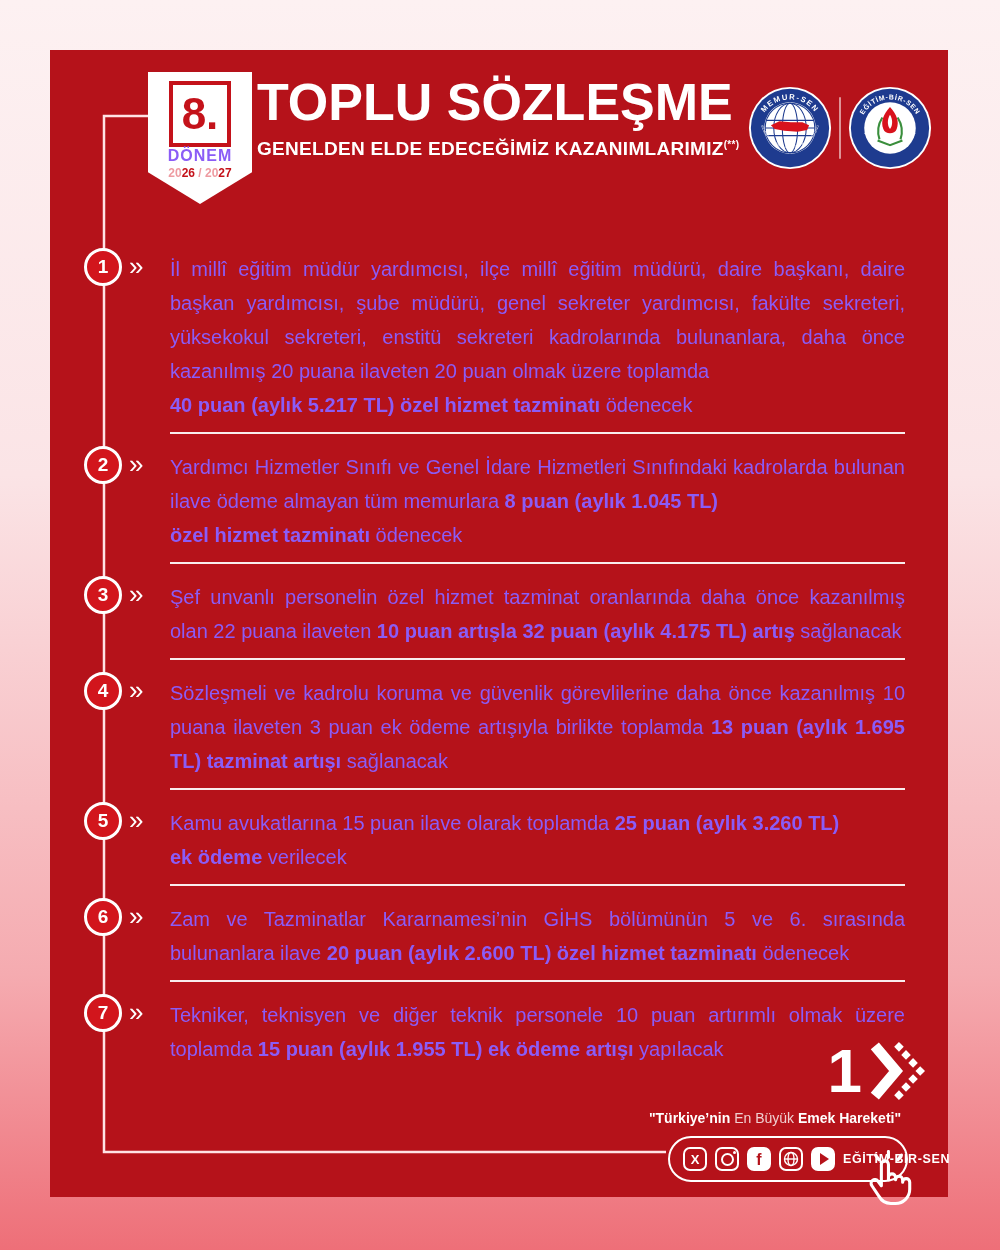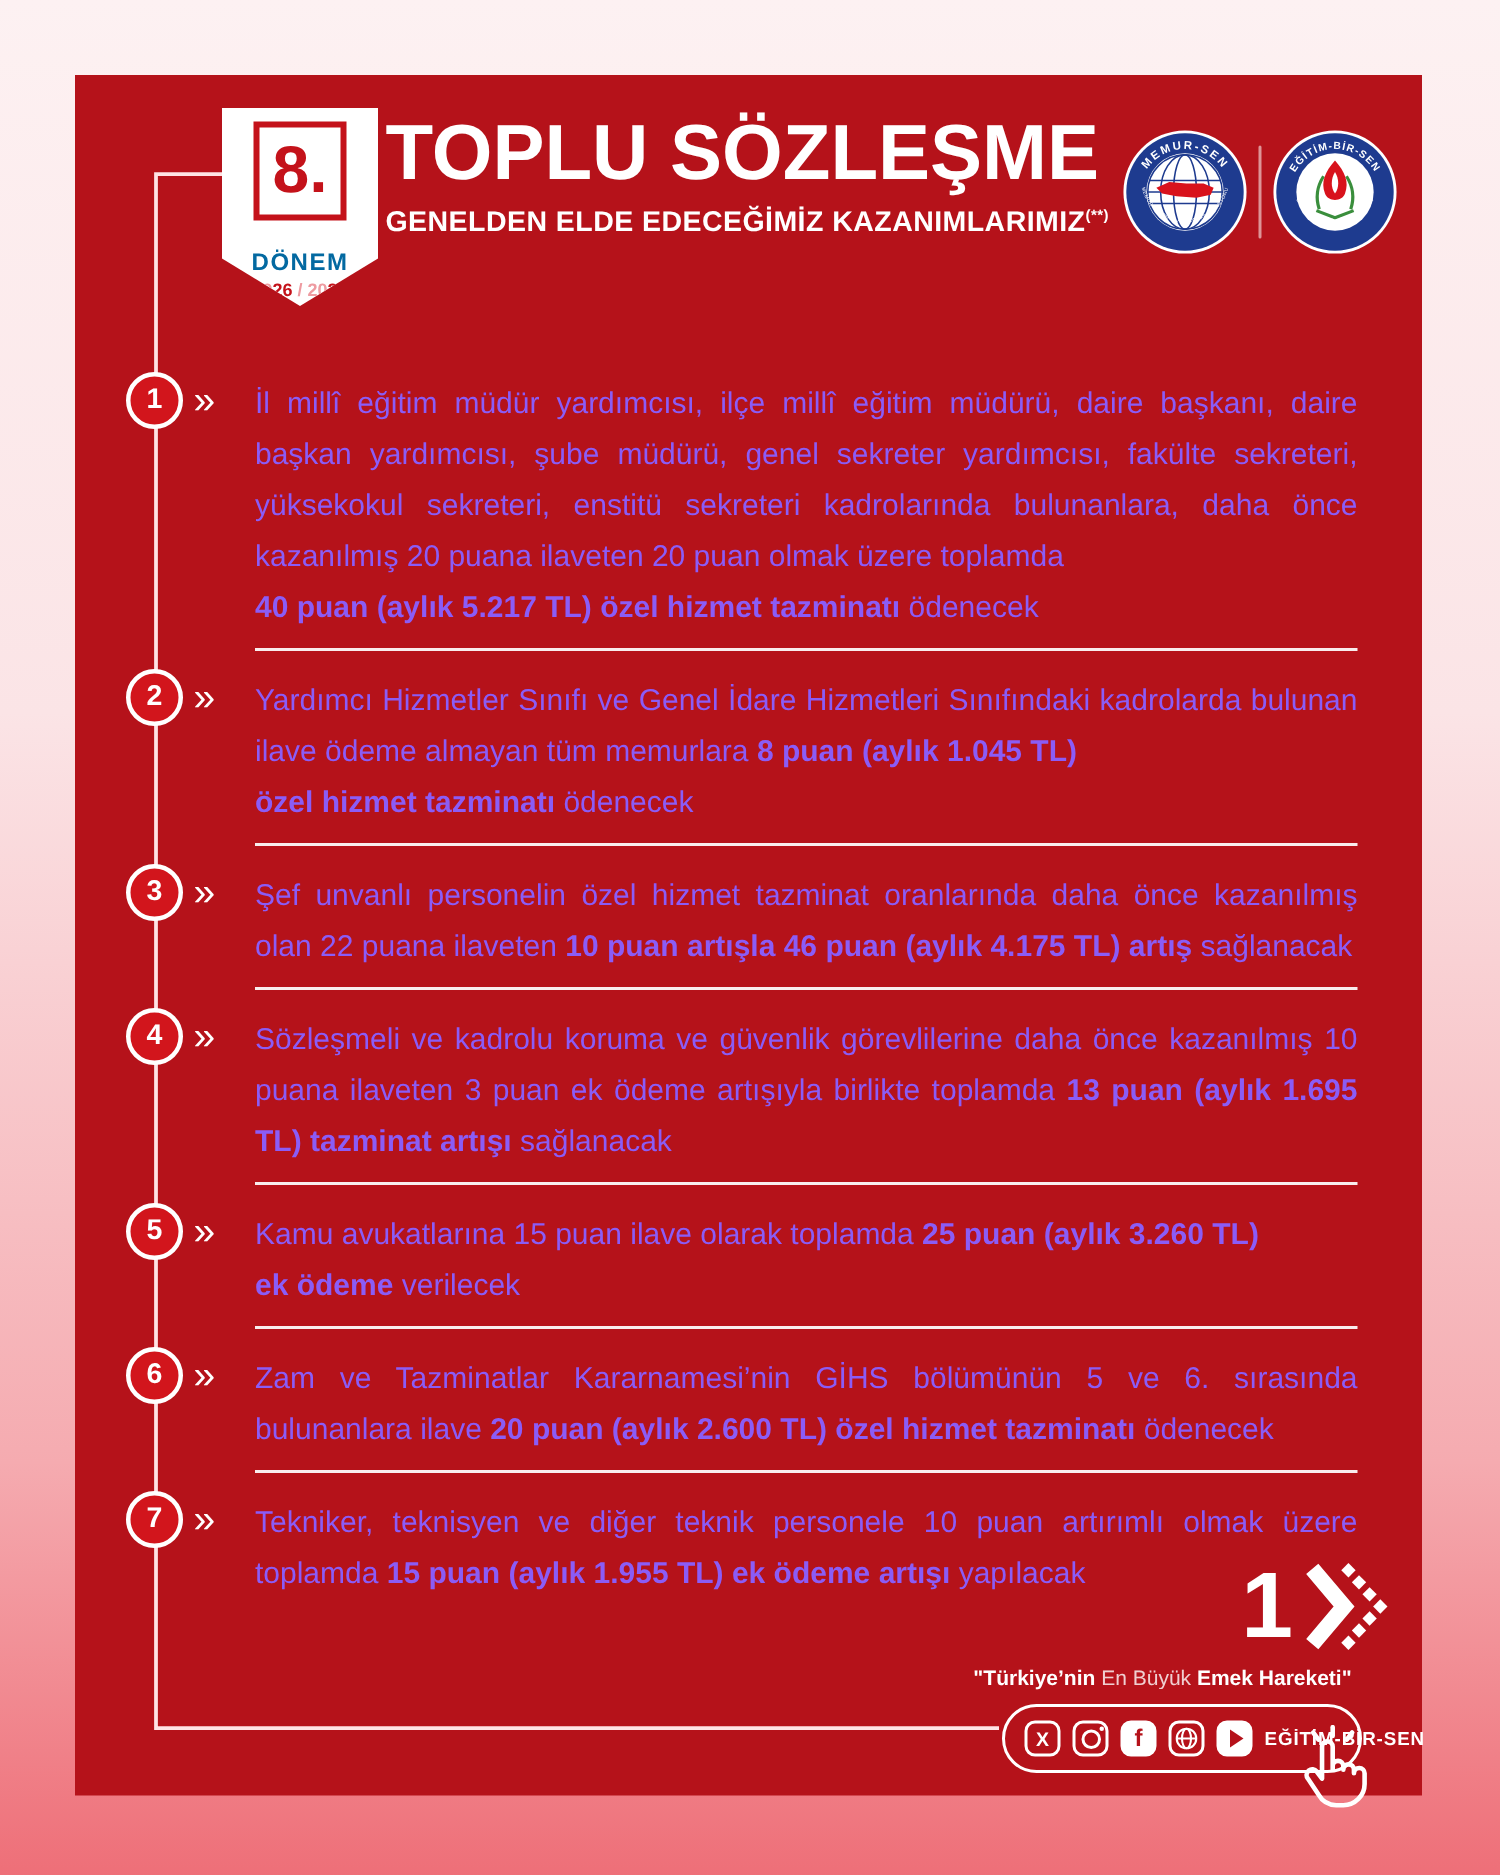--- a/index.html
+++ b/index.html
@@ -10,21 +10,21 @@
   }
   .card{position:absolute;left:50px;top:50px;width:898px;height:1147px;background:#B5121A;z-index:0;}
   .deco{position:absolute;left:0;top:0;z-index:1;pointer-events:none;}
 
   
   .badge{position:absolute;left:148px;top:72px;width:104px;height:132px;background:#fff;z-index:3;
     clip-path:polygon(0 0,100% 0,100% 76%,50% 100%,0 76%);
     display:flex;flex-direction:column;align-items:center;}
   .badge-square{margin-top:9px;width:54px;height:58px;border:4px solid #C4121A;display:flex;align-items:center;justify-content:center;
     font-size:44px;font-weight:bold;color:#C4121A;line-height:1;}
-  .badge-label{margin-top:20px;color:#0369a1;font-weight:bold;font-size:16px;letter-spacing:1px;}
+  .badge-label{margin-top:0;color:#8b5cf6;font-weight:bold;font-size:16px;letter-spacing:1px;}
   .badge-years{font-size:12px;color:#EE9BA1;font-weight:bold;margin-top:1px;}
   .badge-years .b{color:#C4121A;text-align:right;}
 
   .title-block{position:absolute;left:257px;top:76px;z-index:2;color:#fff;}
   .title{font-size:52px;font-weight:bold;line-height:1.02;margin:0;letter-spacing:0;}
   .subtitle{margin-top:9px;font-size:19px;font-weight:bold;letter-spacing:.3px;}
   .subtitle sup{font-size:10px;}
 
   .logos{position:absolute;left:748px;top:84px;z-index:2;display:flex;align-items:center;gap:7px;}
   .logo-divider{width:2px;height:62px;background:rgba(255,255,255,.55);border-radius:2px;}
@@ -157,21 +157,21 @@
       <p class="item-text"><span>Yardımcı Hizmetler Sınıfı ve Genel İdare Hizmetleri Sınıfındaki kadrolarda bulunan ilave ödeme almayan tüm memurlara </span><span class="b">8 puan (aylık 1.045 TL)</span><br><span class="b">özel hizmet tazminatı</span><span> ödenecek</span></p>
     </div>
 
     <div class="item">
       <div class="marker">
         <div class="num-circle">
           <span>3</span>
         </div>
         <span class="chev">»</span>
       </div>
-      <p class="item-text"><span>Şef unvanlı personelin özel hizmet tazminat oranlarında daha önce kazanılmış olan 22 puana ilaveten </span><span class="b">10 puan artışla 46 puan (aylık 4.175 TL) artış</span><span> sağlanacak</span></p>
+      <p class="item-text"><span>Şef unvanlı personelin özel hizmet tazminat oranlarında daha önce kazanılmış olan 22 puana ilaveten </span><span class="b">10 puan artışla 32 puan (aylık 4.175 TL) artış</span><span> sağlanacak</span></p>
     </div>
 
     <div class="item">
       <div class="marker">
         <div class="num-circle">
           <span>4</span>
         </div>
         <span class="chev">»</span>
       </div>
       <p class="item-text"><span>Sözleşmeli ve kadrolu koruma ve güvenlik görevlilerine daha önce kazanılmış 10 puana ilaveten 3 puan ek ödeme artışıyla birlikte toplamda </span><span class="b">13 puan (aylık 1.695 TL) tazminat artışı</span><span> sağlanacak</span></p>

